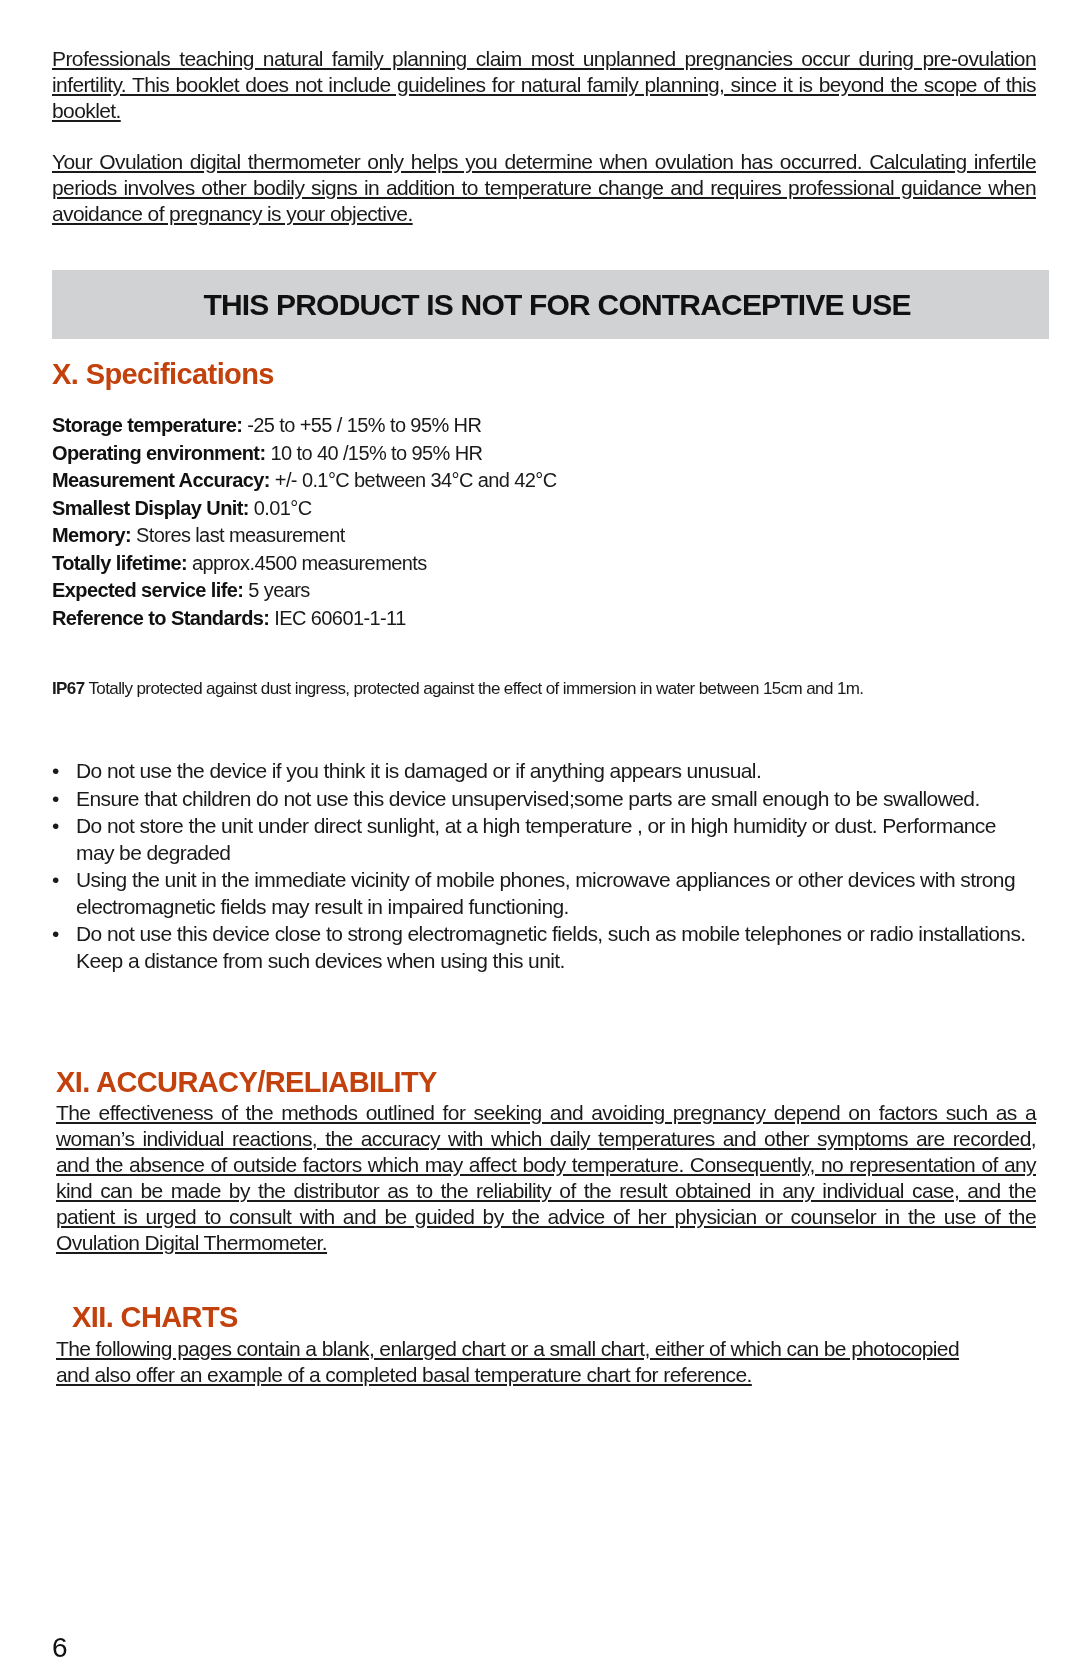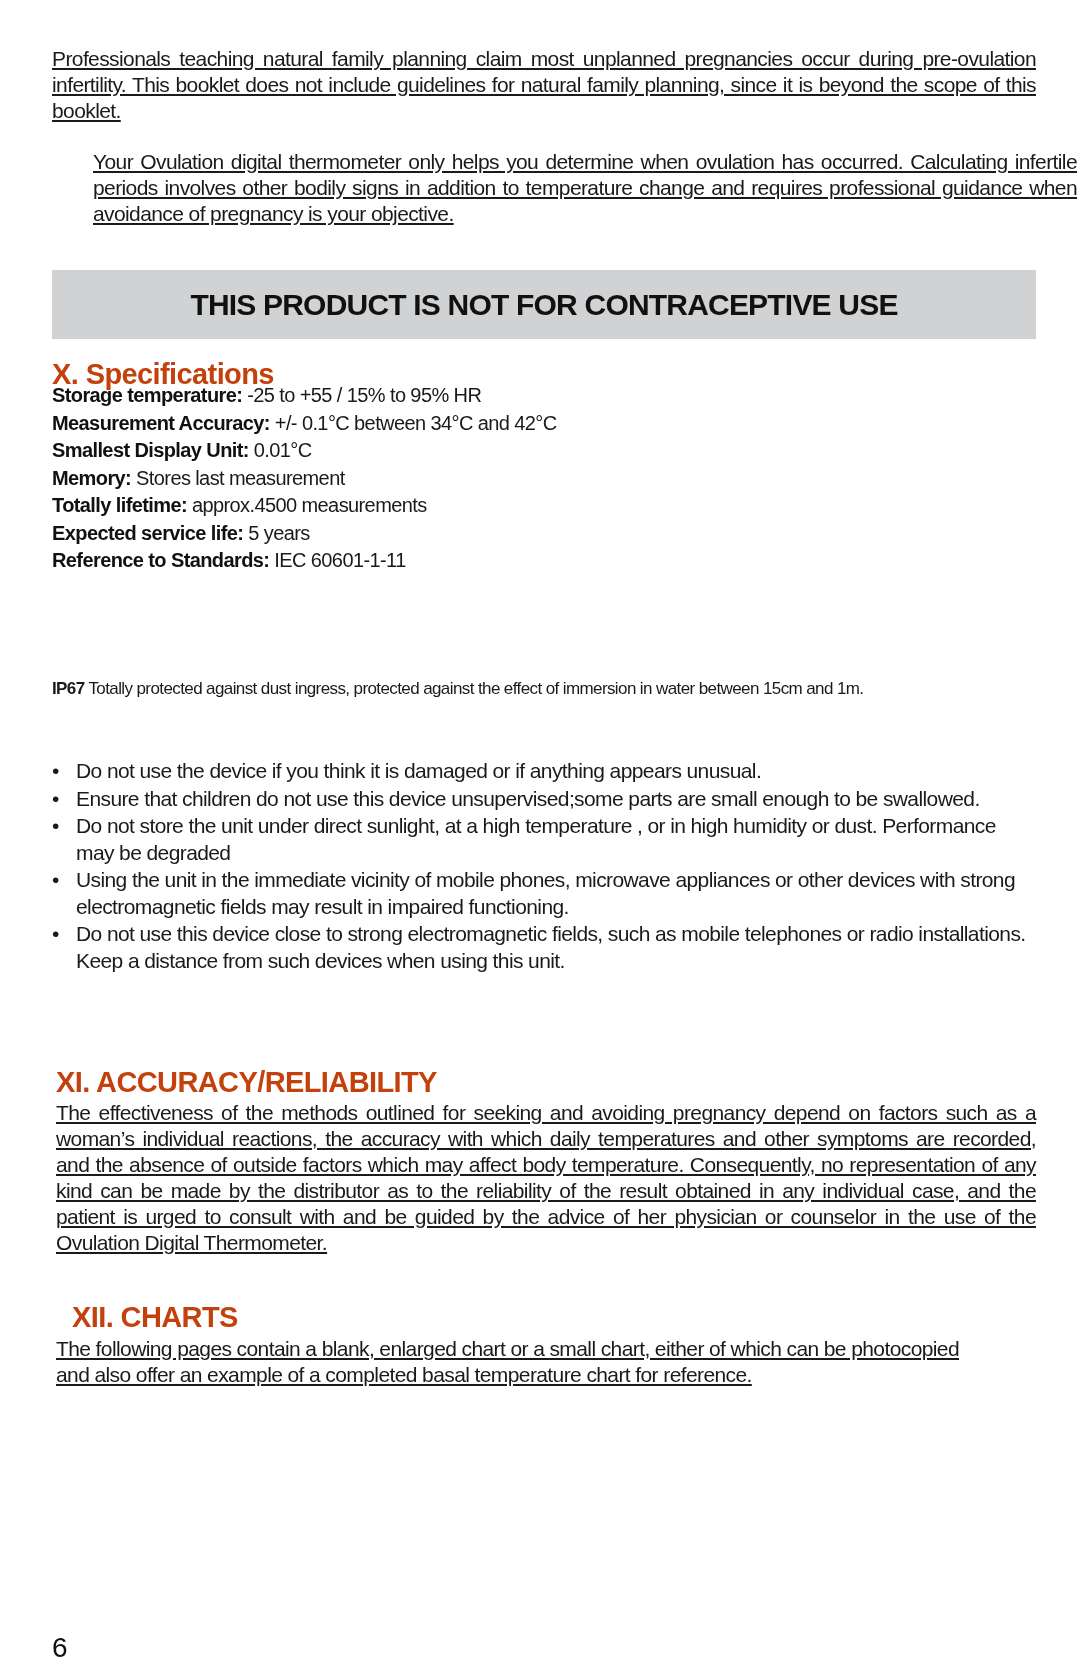--- a/index.html
+++ b/index.html
@@ -11,54 +11,55 @@
   .page { position: absolute; left: 52px; top: 0; width: 984px; }
   p { margin: 0; }
   .para {
     position: absolute; left: 0; width: 984px;
     font-size: 21px; line-height: 26px; text-align: justify;
     letter-spacing: -0.6px; word-spacing: 0px; text-decoration: underline;
   }
   .banner {
     position: absolute; left: 0; top: 270px; width: 984px; height: 69px;
     background: #d1d2d4;
-    display: flex; align-items: center; justify-content: center;
+    display: flex; align-items: center; justify-content: center; padding-left: 13px;
   }
   .banner span {
     font-weight: bold; font-size: 30px; letter-spacing: -0.8px; color: #111;
   }
   .h2 {
     position: absolute; left: 0; font-weight: bold; font-size: 29px;
     letter-spacing: -0.6px; color: #c2410c;
   }
-  .specs { position: absolute; left: 0; top: 382px; font-size: 20px; line-height: 27.5px; letter-spacing: -0.6px; }
+  .specs { position: absolute; left: 0; top: 412px; font-size: 20px; line-height: 27.5px; letter-spacing: -0.6px; }
   .specs .row b { font-weight: bold; color: #111; }
   .ip { position: absolute; left: 0; top: 676px; width: 984px; font-size: 17px; line-height: 26px; letter-spacing: -0.6px; }
   .bullets { position: absolute; left: 0; top: 758px; width: 984px; margin: 0; padding: 0; list-style: none;
     font-size: 21px; line-height: 26.5px; letter-spacing: -0.6px; }
   .bullets li { position: relative; padding-left: 24px; margin-bottom: 1px; }
   .bullets li .dot { position: absolute; left: 0; top: 0; }
   .pagenum { position: absolute; left: 52px; top: 1632px; font-family: "Liberation Sans", sans-serif; font-size: 28px; color: #111; }
 </style>
 </head>
 <body>
 
 <div class="page">
 
   <p class="para" style="top:46px;">Professionals teaching natural family planning claim most unplanned pregnancies occur during pre-ovulation infertility. This booklet does not include guidelines for natural family planning, since it is beyond the scope of this booklet.</p>
-  <p class="para" style="top:149px;margin-left:41px;">Your Ovulation digital thermometer only helps you determine when ovulation has occurred. Calculating infertile periods involves other bodily signs in addition to temperature change and requires professional guidance when avoidance of pregnancy is your objective.</p>
+  <p class="para" style="top:149px;">Your Ovulation digital thermometer only helps you determine when ovulation has occurred. Calculating infertile periods involves other bodily signs in addition to temperature change and requires professional guidance when avoidance of pregnancy is your objective.</p>
 
   <div class="banner">
     <span>THIS PRODUCT IS NOT FOR CONTRACEPTIVE USE</span>
   </div>
 
   <div class="h2" style="top:358px;">X. Specifications</div>
 
   <div class="specs">
     <div class="row"><b>Storage temperature:</b><span> -25  to +55 / 15% to 95% HR</span></div>
+    <div class="row"><b>Operating environment:</b><span>  10  to 40 /15% to 95% HR</span></div>
     <div class="row"><b>Measurement Accuracy:</b><span> +/- 0.1°C between 34°C and 42°C</span></div>
     <div class="row"><b>Smallest Display Unit:</b><span> 0.01°C</span></div>
     <div class="row"><b>Memory:</b><span> Stores last measurement</span></div>
     <div class="row"><b>Totally lifetime:</b><span> approx.4500 measurements</span></div>
     <div class="row"><b>Expected service life:</b><span> 5 years</span></div>
     <div class="row"><b>Reference to Standards:</b><span> IEC 60601-1-11</span></div>
   </div>
 
   <p class="ip"><b>IP67</b><span> Totally protected against dust ingress, protected against the effect of immersion in water between 15cm and 1m.</span></p>
 

